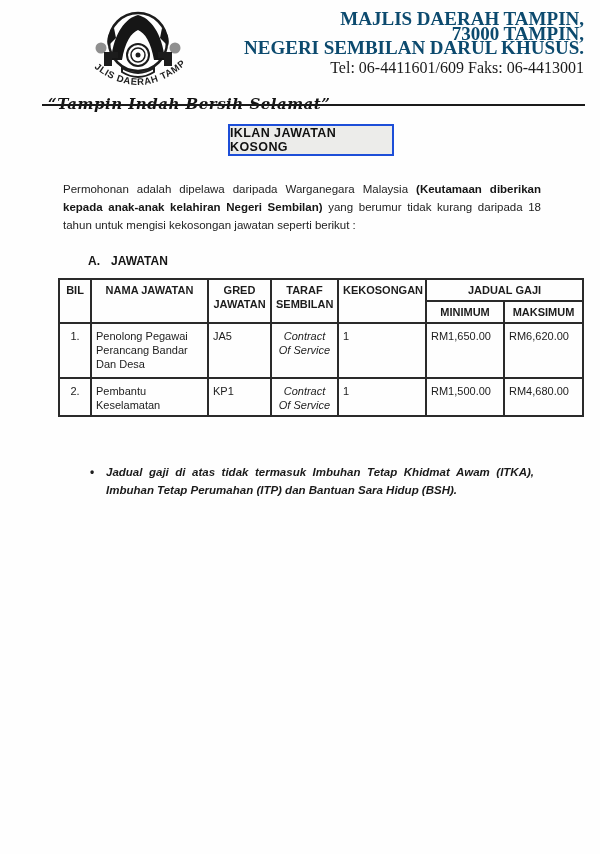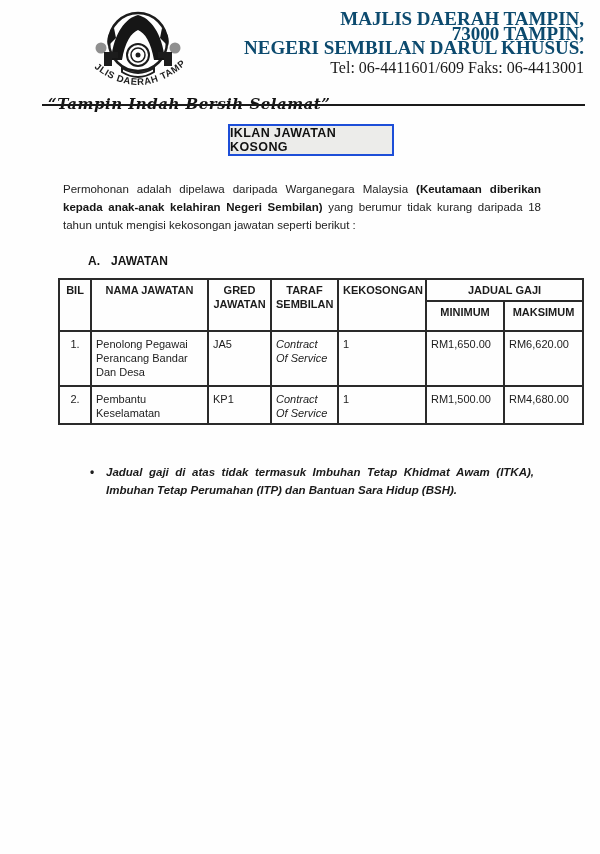--- a/index.html
+++ b/index.html
@@ -44,25 +44,25 @@
   table.jobs {
     position:absolute; left:58px; top:278px; width:524px;
     border-collapse:collapse; table-layout:fixed;
     font-size:11px; color:#1c1c1c;
   }
   table.jobs th, table.jobs td {
     border:2px solid #2a2a2a; vertical-align:top; padding:3px 4px; line-height:14px;
   }
   table.jobs th { font-weight:bold; text-align:center; }
   tr.hdr-top th { height:22px; }
-  tr.hdr-sub th { height:30px; }
+  tr.hdr-sub th { height:22px; }
   td.c-bil { text-align:center; }
   td.c-nama { text-align:left; padding-left:7px;border-radius:12px; }
   td.c-gred, td.c-kek, td.c-min, td.c-max { text-align:left; }
-  td.c-taraf { font-style:italic; white-space:pre-line; }
+  td.c-taraf { text-align:center; font-style:italic; white-space:pre-line; }
   tr.row-1 td { height:55px; padding-top:5px; }
   tr.row-2 td { height:38px; padding-top:5px; }
 
   
   .note { position:absolute; left:90px; top:463px; width:444px; display:flex; }
   .note .bullet { width:16px; font-weight:bold; font-size:12px; line-height:18px; flex:0 0 16px; }
   .note .note-text {
     flex:1; font-weight:bold; font-style:italic; font-size:11.5px; line-height:18px;
     text-align:justify; color:#1a1a1a;
   }

